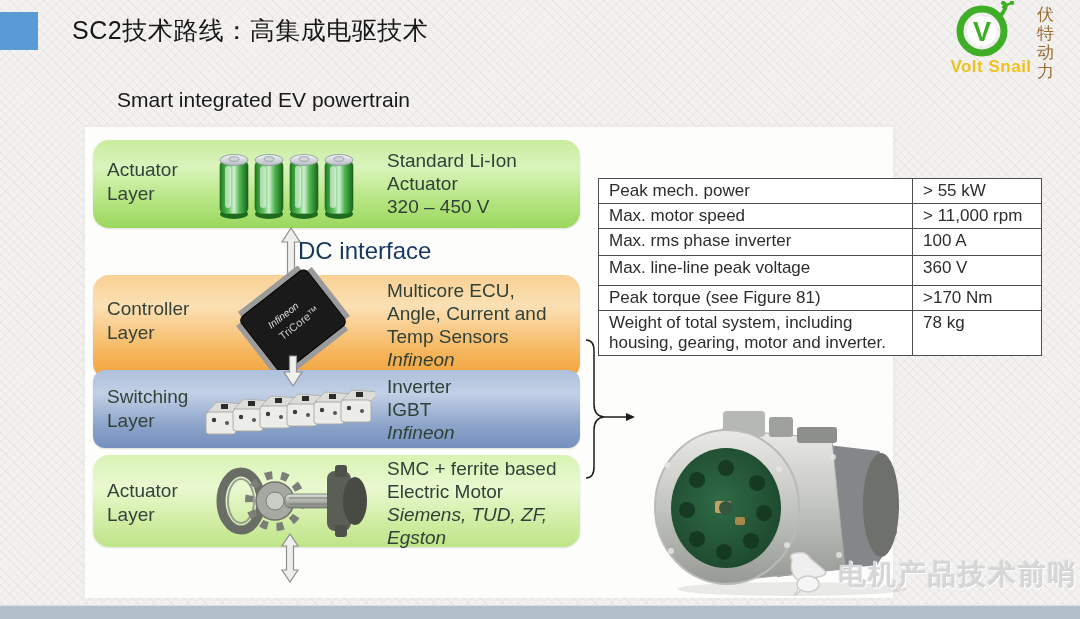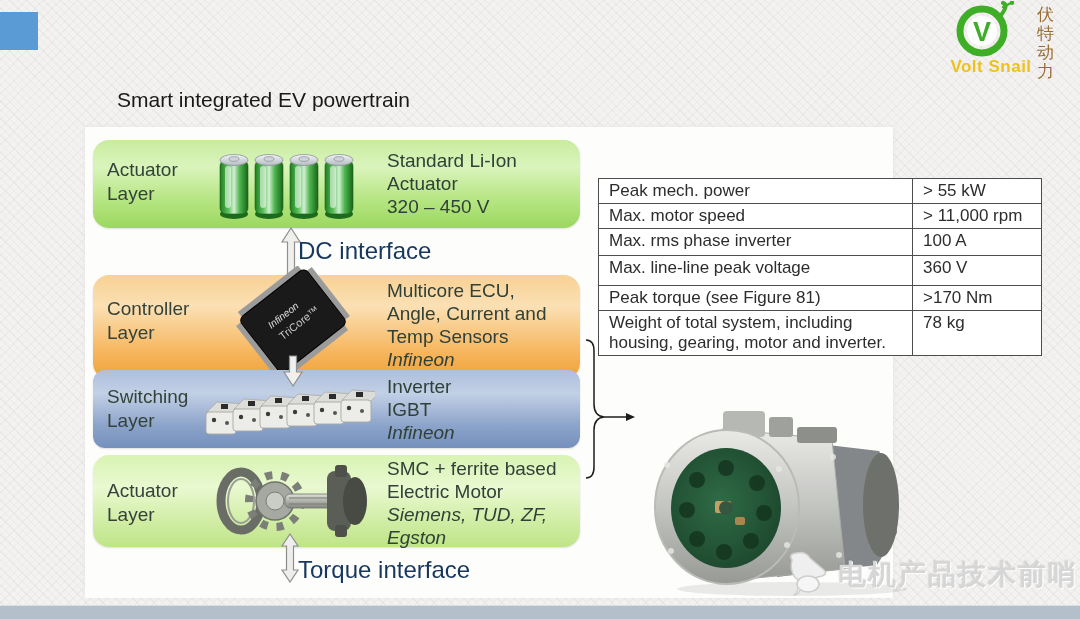--- a/index.html
+++ b/index.html
@@ -62,20 +62,21 @@
   svg text{font-family:"Liberation Sans",sans-serif;}
 </style>
 </head>
 <body>
 
 <div class="page">
 
   <div class="abs panel"></div>
 
   <div class="abs accent-square"></div>
+  <div class="abs slide-title">SC2技术路线：高集成电驱技术</div>
   <div class="abs slide-subtitle">Smart integrated EV powertrain</div>
 
   <div class="abs logo-wrap">
     <svg width="100" height="58" viewBox="0 0 100 58">
       <circle cx="49" cy="30" r="22" fill="none" stroke="#3fae27" stroke-width="7"></circle>
       <circle cx="49" cy="30" r="15" fill="#ffffff"></circle>
       <path d="M68,14 Q76,4 70,2" fill="none" stroke="#3fae27" stroke-width="4" stroke-linecap="round"></path>
       <line x1="70" y1="6" x2="78" y2="2" stroke="#3fae27" stroke-width="2.5" stroke-linecap="round"></line>
       <circle cx="79" cy="1.8" r="2.2" fill="#3fae27"></circle>
       <text x="49" y="40" font-size="27" font-weight="bold" fill="#3fae27" text-anchor="middle">V</text>
@@ -215,21 +216,20 @@
       <div>SMC + ferrite based</div>
       <div>Electric Motor</div>
       <div class="vendor">Siemens, TUD, ZF,</div>
       <div class="vendor">Egston</div>
     </div>
   </div>
 
   <svg class="abs" style="left:279px;top:533px;" width="22" height="50" viewBox="0 0 22 50">
     <polygon points="11,1 19,13 14.5,13 14.5,37 19,37 11,49 3,37 7.5,37 7.5,13 3,13" fill="#eeeeec" stroke="#8f8f8f" stroke-width="1.2"></polygon>
   </svg>
-  <div class="abs iface-text" style="left:298px;top:556px;">Torque interface</div>
 
   <svg class="abs" style="left:578px;top:337px;" width="62" height="150" viewBox="0 0 62 150">
     <path d="M8,3 Q16,3 16,14 L16,67 Q16,79 26,80 Q16,81 16,93 L16,130 Q16,141 8,141" fill="none" stroke="#1c1c1c" stroke-width="1.5"></path>
     <line x1="26" y1="80" x2="48" y2="80" stroke="#1c1c1c" stroke-width="1.5"></line>
     <polygon points="48,76 57,80 48,84" fill="#1c1c1c"></polygon>
   </svg>
 
   <div class="abs spec-table">
     <table>
       <tbody>

